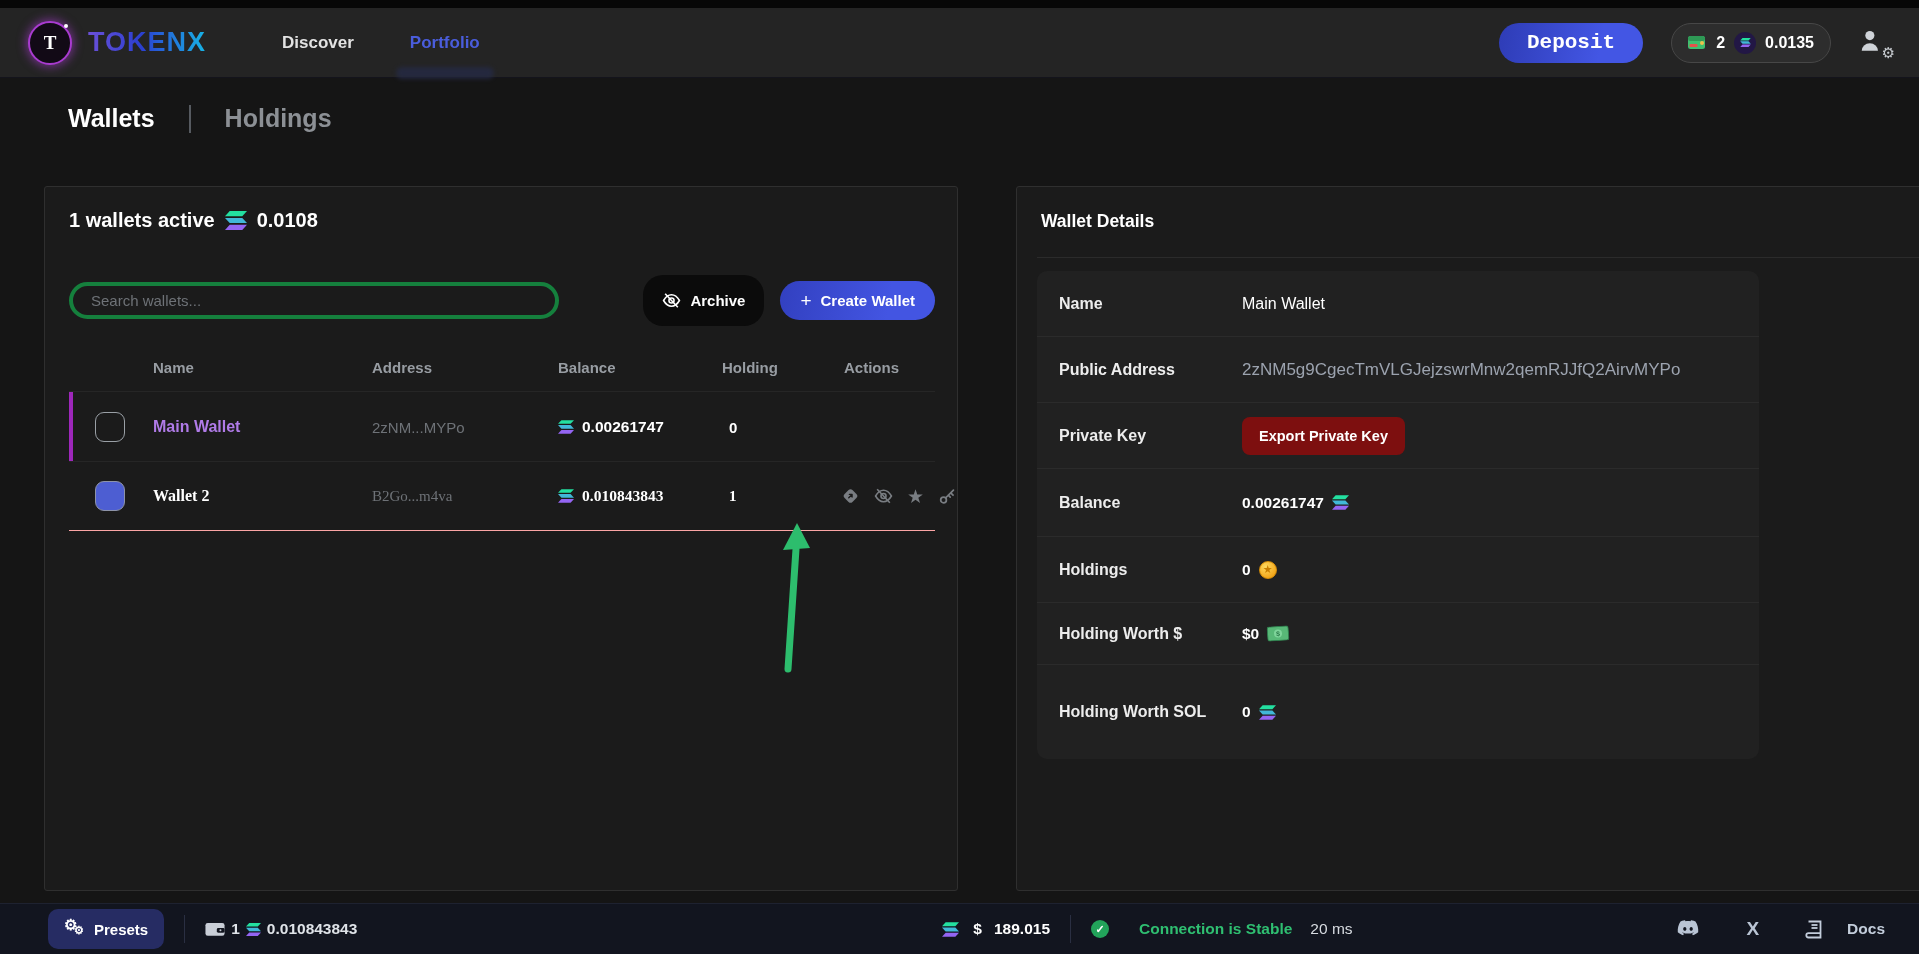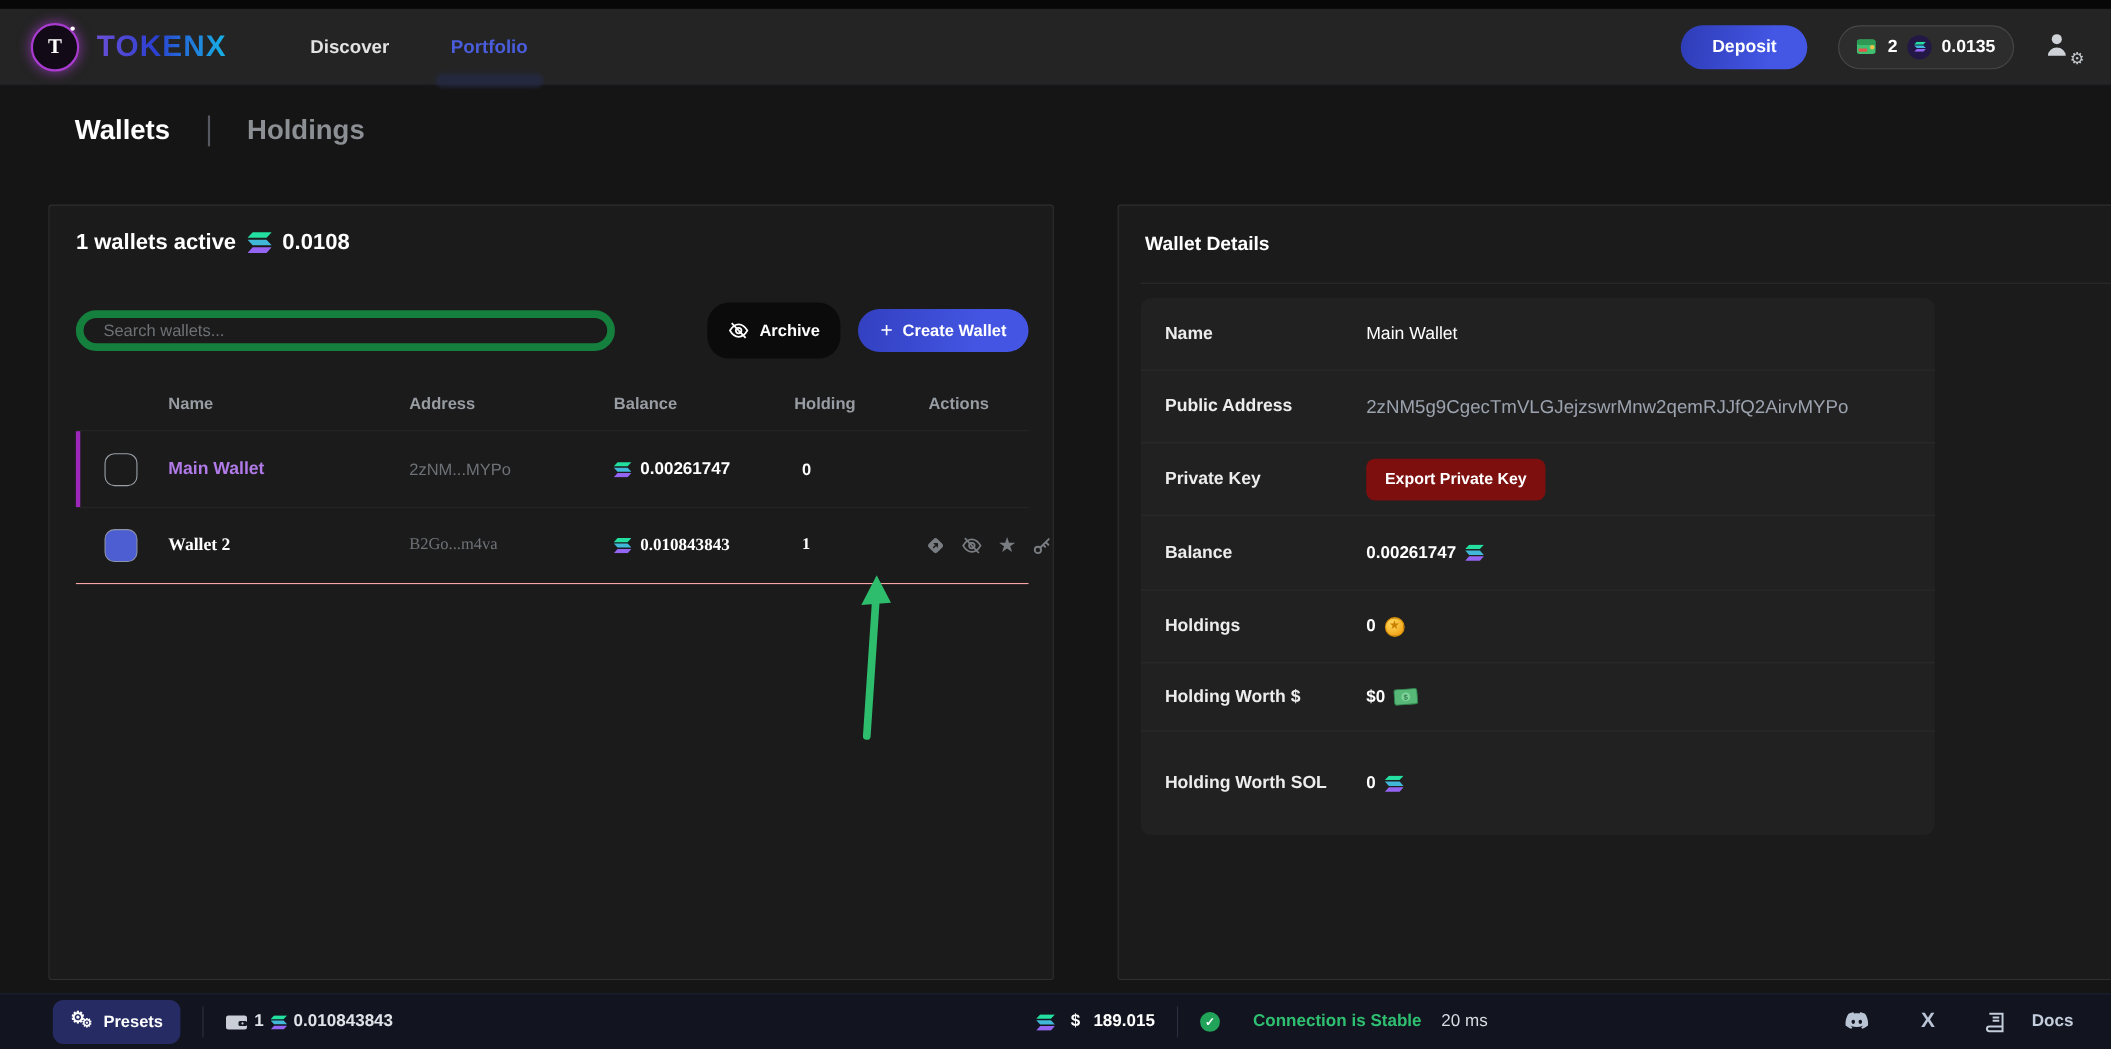--- a/index.html
+++ b/index.html
@@ -36,21 +36,21 @@
   .nav-link { font-size:17px; font-weight:600; color:#e3e3e3; cursor:pointer; position:relative; }
   .nav-link.active { color:#4a5ddc; }
   .nav-glow {
     position:absolute; left:-14px; right:-14px; top:34px; height:12px;
     background:#252a45; border-radius:7px; filter:blur(2px); opacity:.8;
   }
   .topbar-right { margin-left:auto; margin-right:30px; display:flex; align-items:center; gap:28px; }
   .deposit-btn {
     height:40px; padding:0 28px; border:none; border-radius:20px;
     background:linear-gradient(100deg,#2e3cb6 0%, #4356e4 70%);
-    color:#fff; font-size:16px; font-weight:700; font-family:Liberation Sans, sans-serif; cursor:pointer;
+    color:#fff; font-size:21px; font-weight:700; font-family:Liberation Mono, monospace; cursor:pointer;
   }
   .balance-pill {
     height:40px; border-radius:20px; background:#2d2d2d; border:1px solid #474747;
     display:flex; align-items:center; gap:9px; padding:0 16px; cursor:pointer;
   }
   .balance-pill .count, .balance-pill .amt { font-size:16px; font-weight:700; color:#fff; }
   .sol-badge-circle {
     width:22px; height:22px; border-radius:50%; background:#221745;
     display:flex; align-items:center; justify-content:center;
   }
@@ -71,21 +71,21 @@
   }
   .panel.left  { left:44px;  width:914px; }
   .panel.right { left:1016px; width:975px; }
 
   
   .summary { position:absolute; left:24px; top:22px; display:flex; align-items:center; gap:10px; }
   .summary .txt { font-size:20px; font-weight:700; color:#fff; }
   .summary .amt { font-size:20px; font-weight:700; color:#fff; }
   .controls { position:absolute; left:24px; top:88px; width:866px; display:flex; align-items:center; }
   .search-box {
-    width:490px; height:37px; border-radius:19px; border:7px solid #15803d; background:transparent;
+    width:490px; height:37px; border-radius:19px; border:4px solid #15803d; background:transparent;
     color:#cfcfcf; font-size:15px; padding:0 18px; outline:none; font-family:"Liberation Sans",sans-serif;
   }
   .search-box::placeholder { color:#6e7277; }
   .archive-btn {
     margin-left:auto; height:51px; padding:0 19px; border:none; border-radius:20px; background:#0b0b0b;
     color:#fff; font-size:15px; font-weight:700; display:flex; align-items:center; gap:9px; cursor:pointer;
     font-family:"Liberation Sans",sans-serif;
   }
   .create-btn {
     margin-left:16px; height:39px; padding:0 20px; border:none; border-radius:20px;

